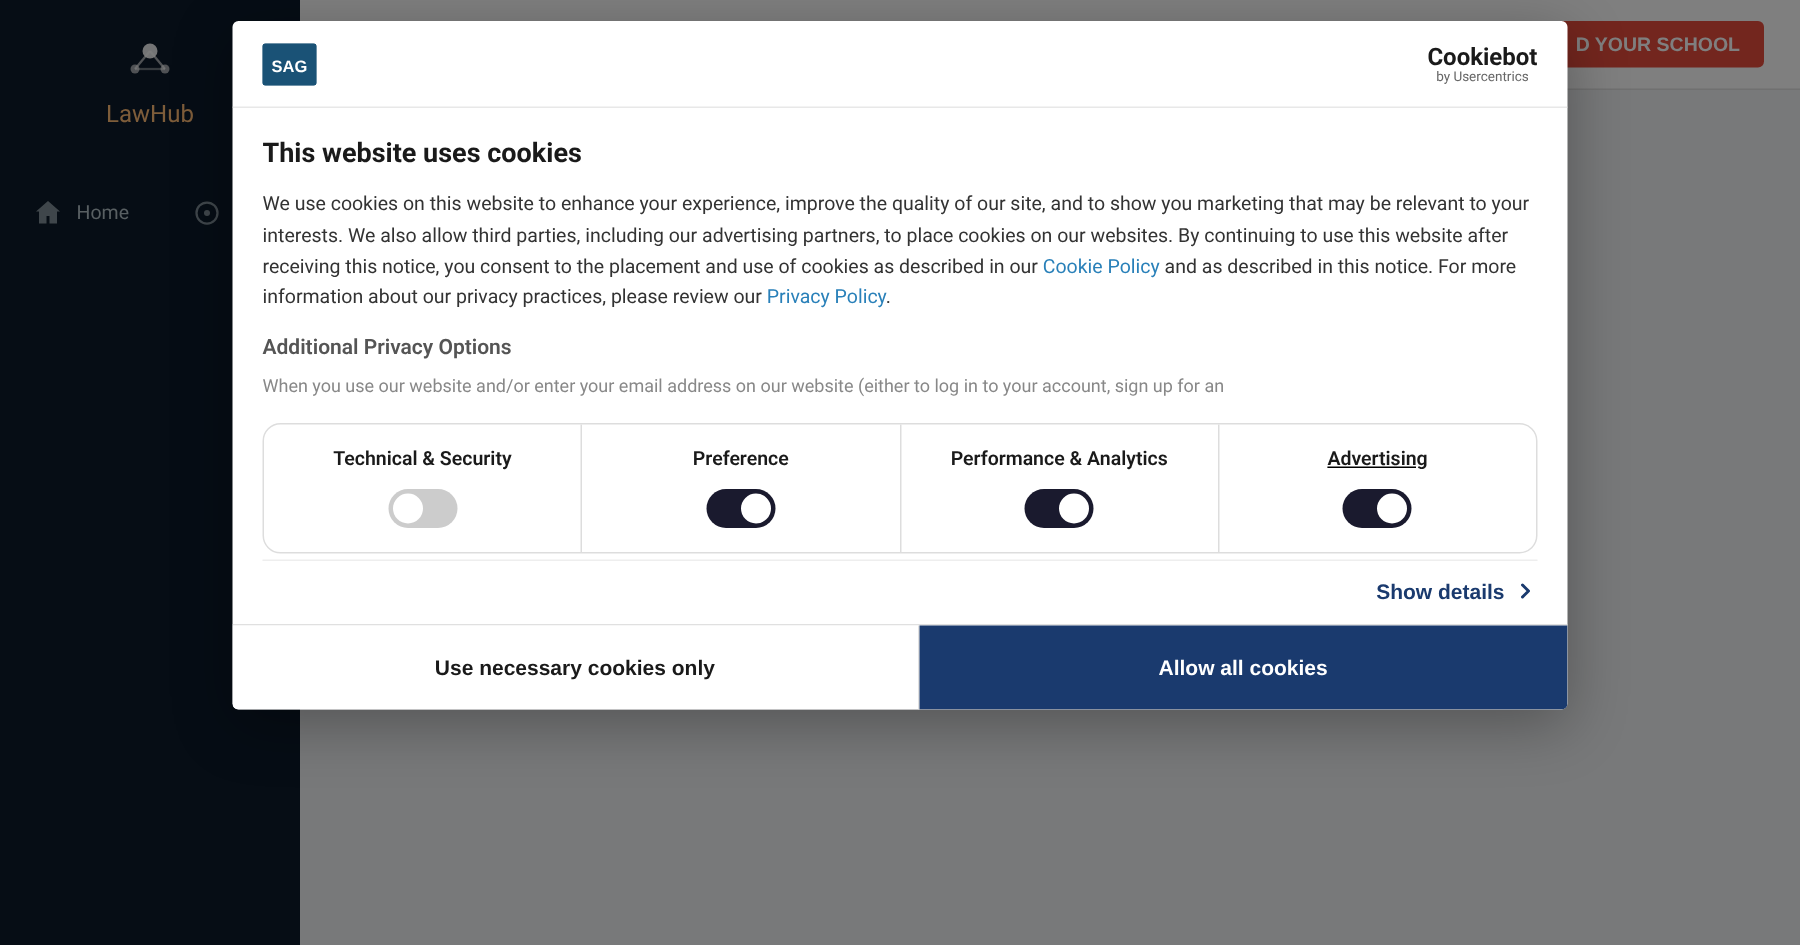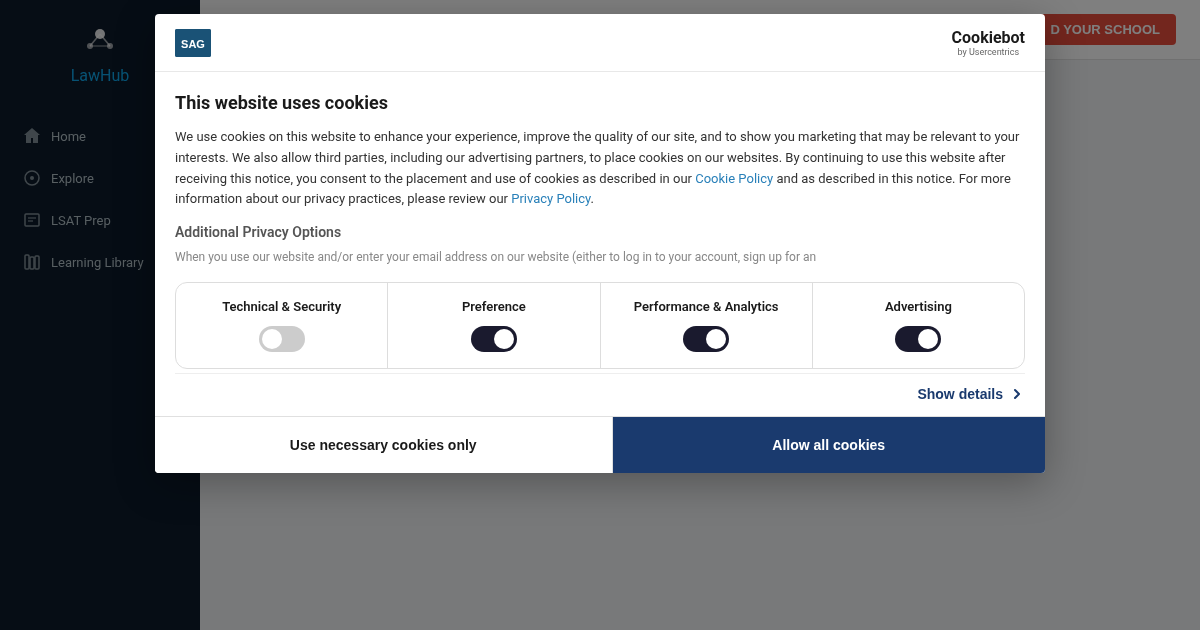--- a/index.html
+++ b/index.html
@@ -28,31 +28,31 @@
       flex-direction: column;
       align-items: center;
       padding-top: 20px;
       flex-shrink: 0;
     }
     .sidebar-logo {
       display: flex;
       flex-direction: column;
       align-items: center;
       margin-bottom: 30px;
-      color: #0ea5e9;
+      color: #fdba74;
     }
     .sidebar-logo-icon {
       width: 40px;
       height: 40px;
       margin-bottom: 6px;
     }
     .sidebar-nav {
       width: 100%;
       display: flex;
-      flex-direction: column;
+      flex-direction: row;
       text-align: center;
     }
     .sidebar-item {
       display: flex;
       align-items: center;
       gap: 10px;
       padding: 12px 20px;
       color: #b0bec5;
       font-size: 13px;
       cursor: pointer;
@@ -224,20 +224,21 @@
       flex: 1;
       display: flex;
       flex-direction: column;
       align-items: center;
       padding: 16px 10px;
       border-right: 1px solid #ddd;
       gap: 12px;
     }
     .toggle-cell:last-child {
       border-right: none;
+      text-decoration: underline;
     }
     .toggle-label {
       font-size: 13px;
       font-weight: 600;
       color: #1a1a1a;
       text-align: center;
     }
 
     
     .toggle-switch {

